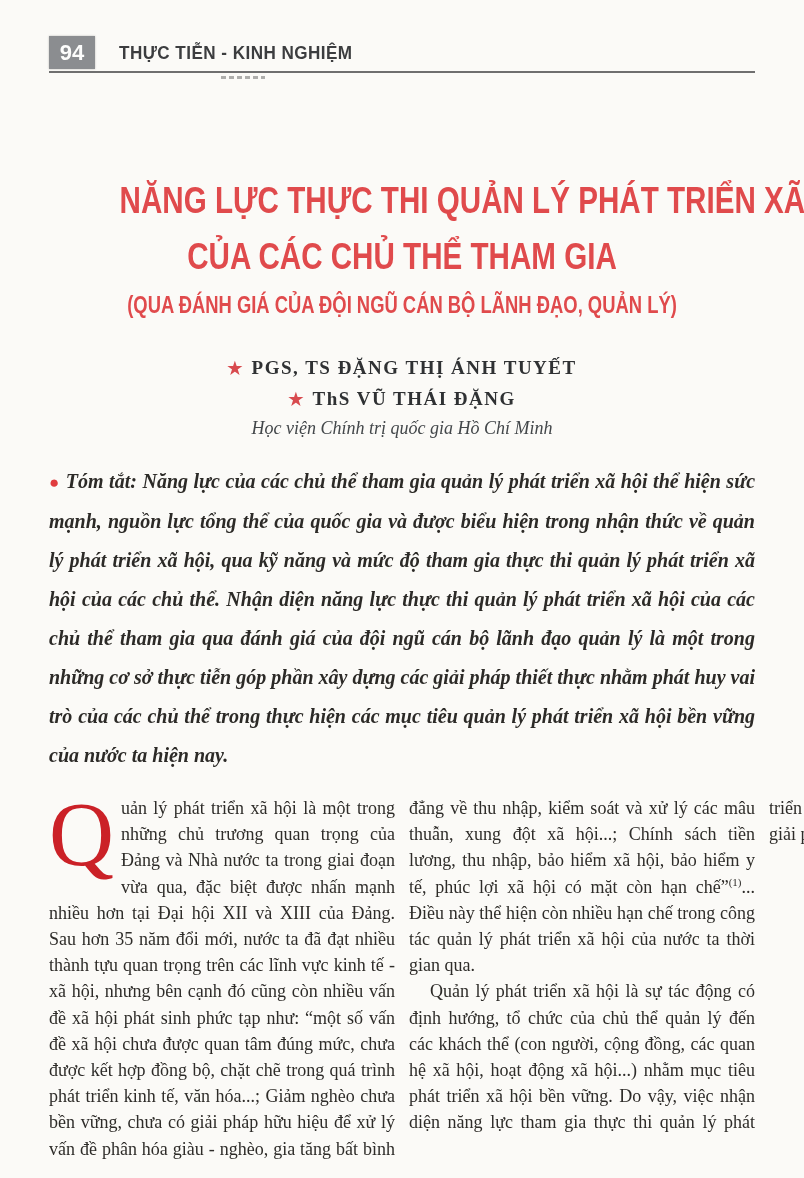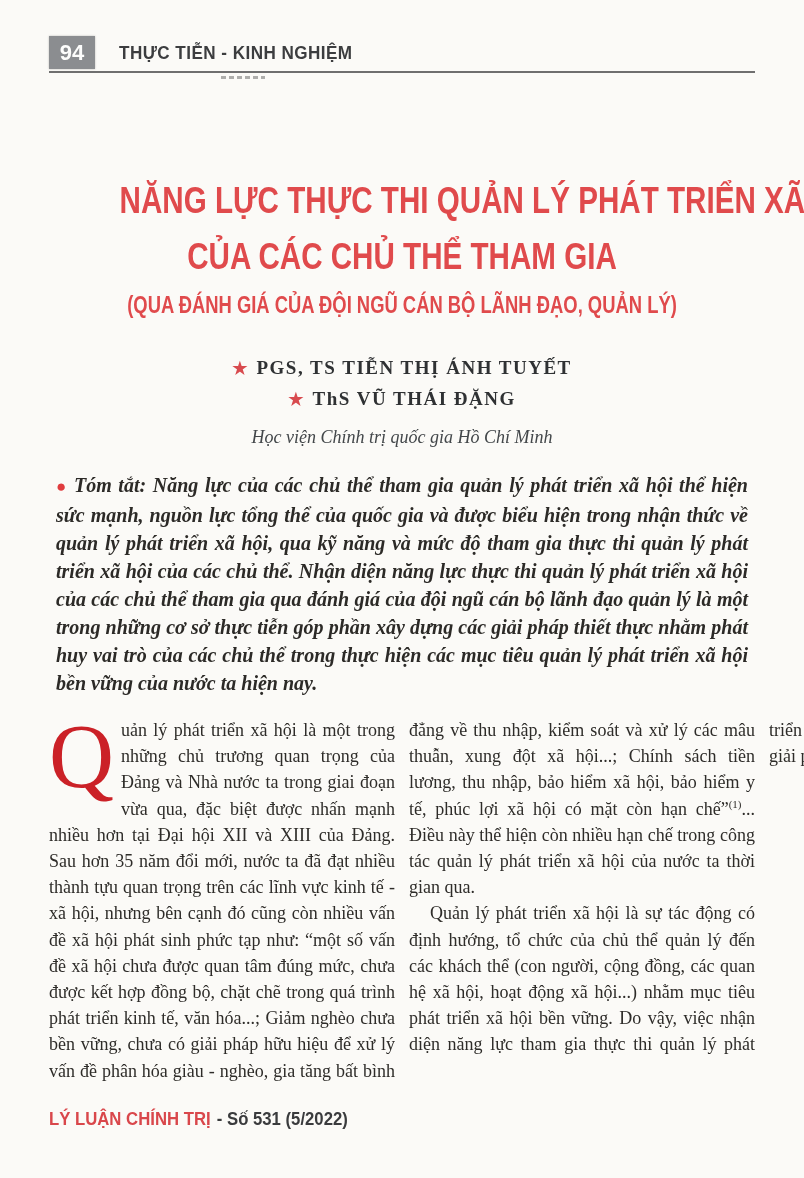--- a/index.html
+++ b/index.html
@@ -47,28 +47,28 @@
   }
 
   
   .authors-block { margin-top:30px; text-align:center; }
   .author-line {
     font-size:19px; font-weight:bold; color:#2f3133;
     letter-spacing:1.5px; line-height:30px;
   }
   .star { color:#d84a4e; letter-spacing:0; margin-right:9px; font-size:17px; }
   .affiliation {
-    font-style:italic; font-size:18px; color:#43474a; margin-top:10px; line-height:24px;
+    font-style:italic; font-size:18px; color:#43474a; margin-top:1px; line-height:24px;
   }
 
   
   .abstract-block { margin-top:22px; }
   .abstract, .keywords {
     font-style:italic; font-weight:bold; font-size:20px;
-    line-height:28px; text-align:justify; color:#2c2a27; margin:7px;
+    line-height:39px; text-align:justify; color:#2c2a27; margin:0;
   }
   .keywords { margin-top:13px; text-align:left; }
   .bullet { color:#e03c3e; font-style:normal; font-size:17px; margin-right:6px; }
 
   
   .body-cols {
     margin-top:20px; height:374px;
     column-count:2; column-gap:14px; column-fill:auto;
     font-size:18px; line-height:26.2px; text-align:justify; color:#2e2c29;
   }
@@ -105,21 +105,21 @@
   </div>
 
   <div class="title-block">
     <div class="title-line">NĂNG LỰC THỰC THI QUẢN LÝ PHÁT TRIỂN XÃ HỘI</div>
     <div class="title-line">CỦA CÁC CHỦ THỂ THAM GIA</div>
     <div class="subtitle-line">(QUA ĐÁNH GIÁ CỦA ĐỘI NGŨ CÁN BỘ LÃNH ĐẠO, QUẢN LÝ)</div>
   </div>
 
   <div class="authors-block">
     <div class="author-line">
-      <span class="star">★</span><span>PGS, TS TIỄN THỊ ÁNH TUYẾT</span>
+      <span class="star">★</span><span>PGS, TS ĐẶNG THỊ ÁNH TUYẾT</span>
     </div>
     <div class="author-line">
       <span class="star">★</span><span>ThS VŨ THÁI ĐẶNG</span>
     </div>
     <div class="affiliation">Học viện Chính trị quốc gia Hồ Chí Minh</div>
   </div>
 
   <div class="abstract-block">
     <p class="abstract">
       <span class="bullet">●</span><span>Tóm tắt:</span>

